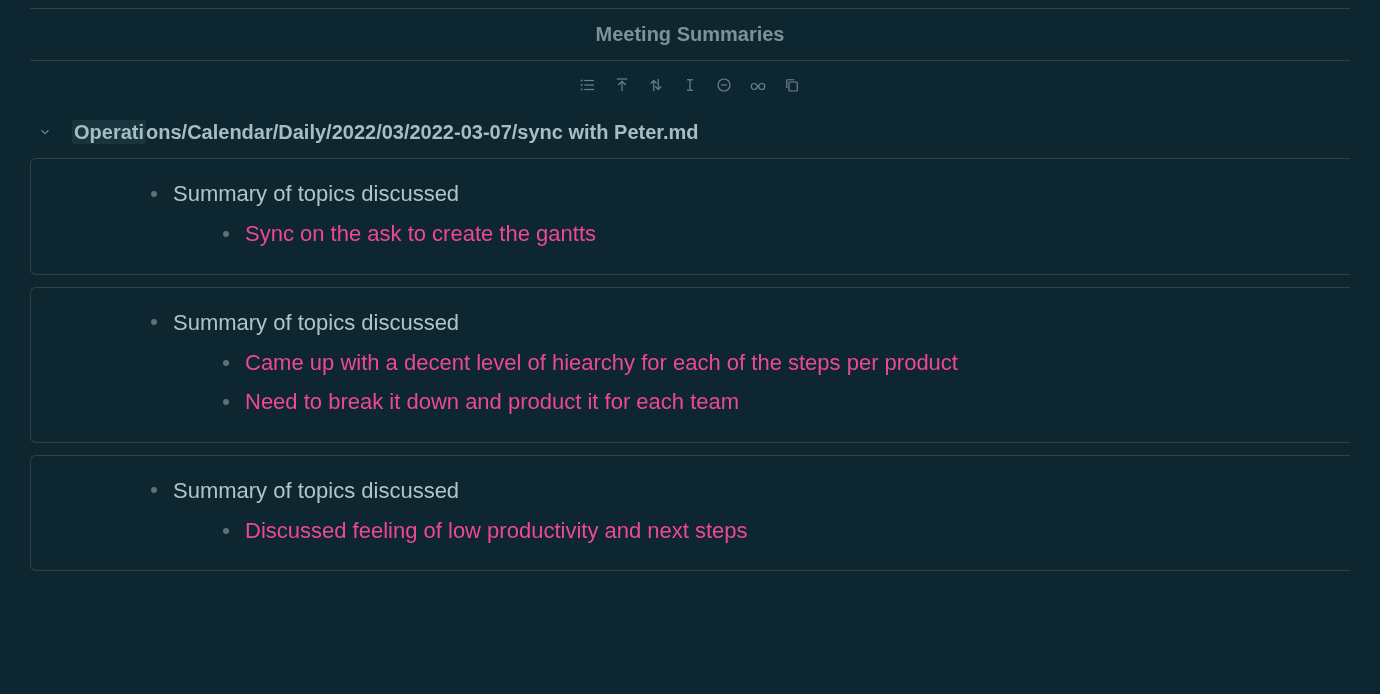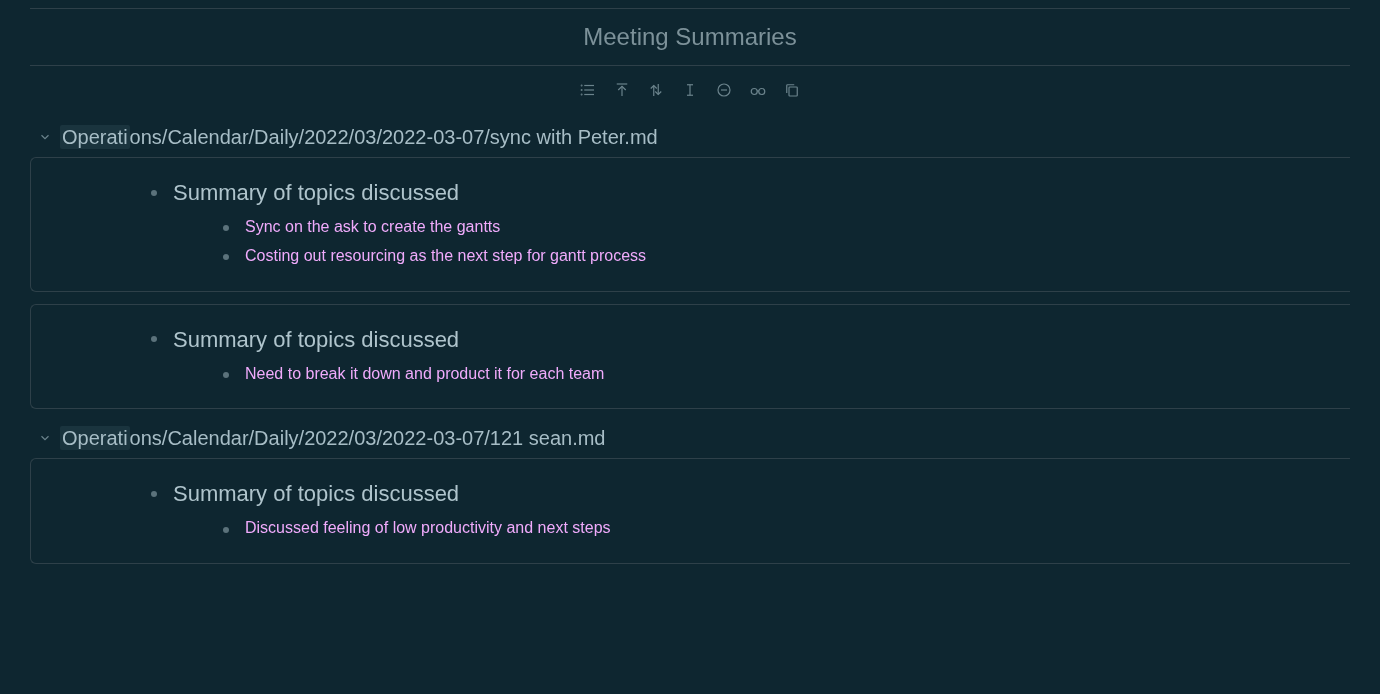--- a/index.html
+++ b/index.html
@@ -17,22 +17,22 @@
   }
   .title-bar {
     border-top: 1px solid #2e4049;
     border-bottom: 1px solid #2e4049;
     margin-top: 8px;
     text-align: center;
     padding: 14px 0;
   }
   .title-text {
     color: #7c9199;
-    font-size: 24px;
-    font-weight: 400;
+    font-size: 20px;
+    font-weight: 700;
   }
   .toolbar {
     display: flex;
     justify-content: center;
     gap: 14px;
     padding: 14px 0 8px 0;
   }
   .tool-icon {
     width: 20px;
     height: 20px;
@@ -42,42 +42,44 @@
     justify-content: center;
     cursor: pointer;
   }
   .tool-icon svg { width: 18px; height: 18px; stroke: currentColor; fill: none; stroke-width: 1.6; }
   .section {
     margin-top: 12px;
   }
   .section-header {
     display: flex;
     align-items: center;
-    gap: 6px;
+    gap: 18px;
     padding: 6px 0 8px 8px;
     font-size: 20px;
     color: #a7bdc6;
+    font-weight: bold;
   }
   .chevron {
     display: inline-flex;
     width: 16px;
     height: 16px;
     color: #6b838c;
   }
   .chevron svg { width: 14px; height: 14px; stroke: currentColor; fill: none; stroke-width: 2; }
   .path-highlight {
     background: #1a343e;
     border-radius: 2px;
     padding: 1px 2px;
   }
   .section-body {
     border: 1px solid #2e4049;
     border-right: none;
     border-radius: 6px 0 0 6px;
     padding: 18px 20px 18px 30px;
+    margin-top: 6px;
   }
   ul.top {
     list-style: none;
     padding-left: 90px;
   }
   ul.top > li {
     position: relative;
     color: #afc4cc;
     font-size: 22px;
     line-height: 1.5;
@@ -94,22 +96,22 @@
     background: #5b727b;
     border-radius: 50%;
   }
   ul.sub {
     list-style: none;
     padding-left: 50px;
     margin-top: 4px;
   }
   ul.sub > li {
     position: relative;
-    color: #f0abfc;
-    font-size: 16px;
+    color: #ec4899;
+    font-size: 22px;
     line-height: 1.8;
     padding-left: 22px;
   }
   ul.sub > li::before {
     content: "";
     position: absolute;
     left: 0;
     top: 0.78em;
     width: 6px;
     height: 6px;
@@ -187,43 +189,35 @@
             <svg viewBox="0 0 24 24">
               <polyline points="6 9 12 15 18 9"></polyline>
             </svg>
           </span>
           <span><span class="path-highlight">Operati</span><span>ons/Calendar/Daily/2022/03/2022-03-07/sync with Peter.md</span></span>
         </div>
         <div class="section-body">
           <ul class="top">
             <li><span>Summary of topics discussed</span><ul class="sub">
                 <li>Sync on the ask to create the gantts</li>
-                <li>Costing out resourcing as the next step for gantt process</li>
               </ul></li>
           </ul>
         </div>
       </div>
       <div class="section">
         <div class="section-body">
           <ul class="top">
             <li><span>Summary of topics discussed</span><ul class="sub">
+                <li>Came up with a decent level of hiearchy for each of the steps per product</li>
                 <li>Need to break it down and product it for each team</li>
               </ul></li>
           </ul>
         </div>
       </div>
       <div class="section">
-        <div class="section-header">
-          <span class="chevron">
-            <svg viewBox="0 0 24 24">
-              <polyline points="6 9 12 15 18 9"></polyline>
-            </svg>
-          </span>
-          <span><span class="path-highlight">Operati</span><span>ons/Calendar/Daily/2022/03/2022-03-07/121 sean.md</span></span>
-        </div>
         <div class="section-body">
           <ul class="top">
             <li><span>Summary of topics discussed</span><ul class="sub">
                 <li>Discussed feeling of low productivity and next steps</li>
               </ul></li>
           </ul>
         </div>
       </div>
     </div>
 

